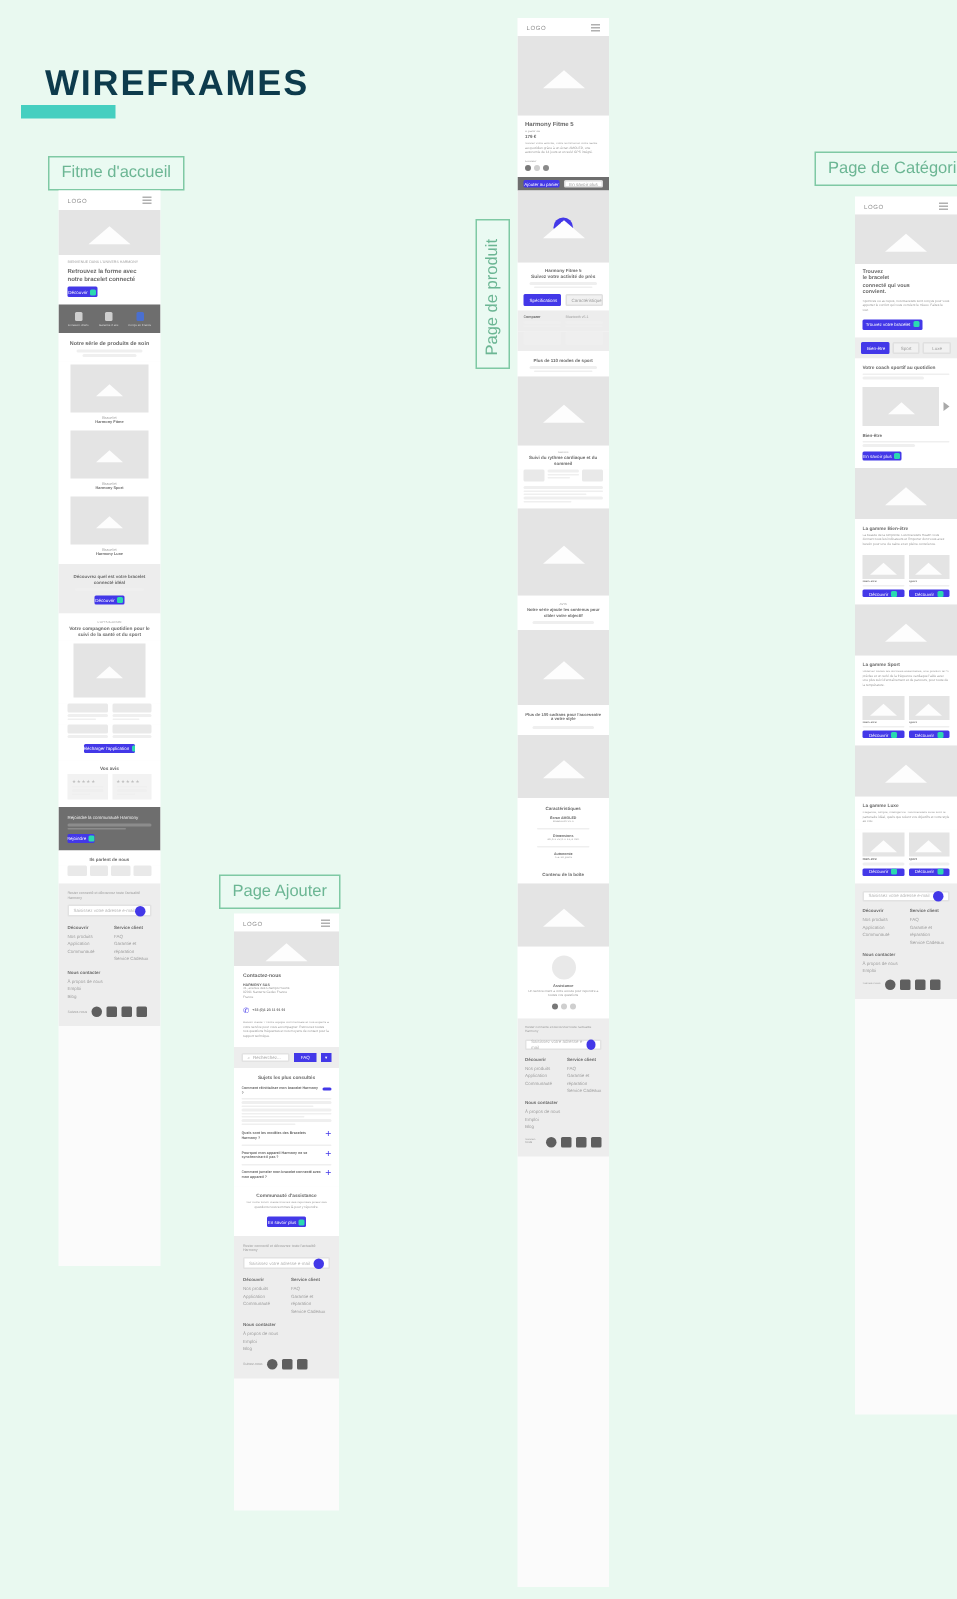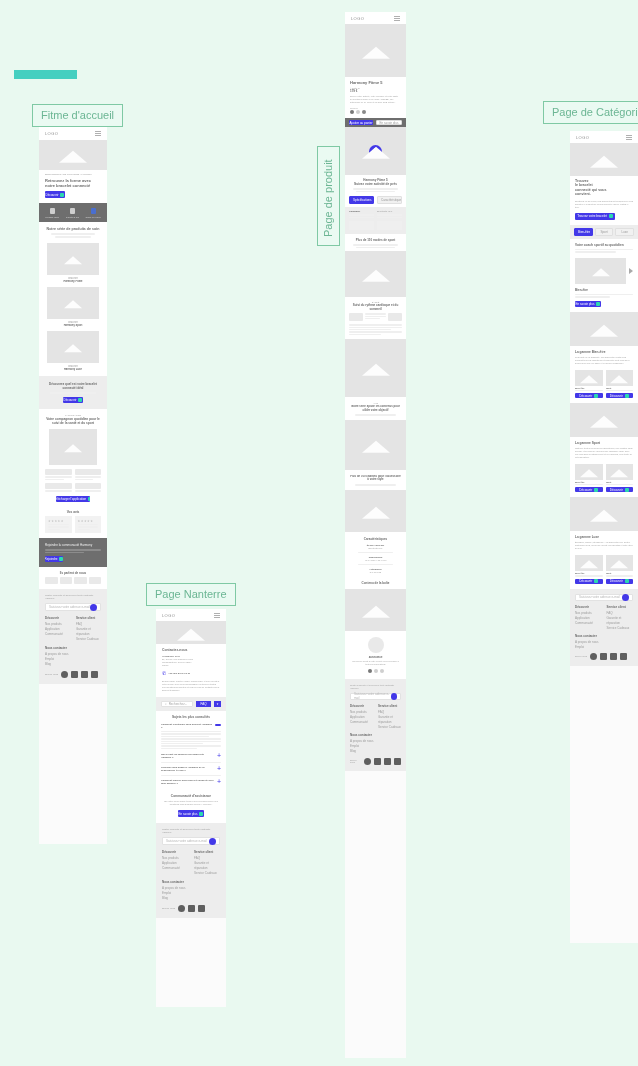--- a/index.html
+++ b/index.html
@@ -164,25 +164,26 @@
     border-top: 3px solid transparent; border-bottom: 3px solid transparent;
     border-left: 4px solid #a9a9a9;
   }
   .starrow { font-size: 3px; color: #c0c0c0; letter-spacing: .5px; }
 </style>
 </head>
 <body>
 
 <div class="canvas">
 
+  <div class="title">WIREFRAMES</div>
   <div class="title-underline"></div>
 
   <div class="seclabel" style="left:32px; top:104px;">Fitme d'accueil</div>
   <div class="seclabel vertical" style="left:317px; top:146px; height:100px;">Page de produit</div>
-  <div class="seclabel" style="left:146px; top:583px;">Page Nanterre</div>
+  <div class="seclabel" style="left:146px; top:583px;">Page Ajouter</div>
   <div class="seclabel" style="left:543px; top:101px;">Page de Catégorie</div>
 
   <div class="frame" style="left:39px; top:127px; width:68px; height:717px;">
 
     <div class="topbar" style="height:13px;">
       <span class="logo">LOGO</span>
       <span class="burger">
           <i></i>
           <i></i>
           <i></i>

